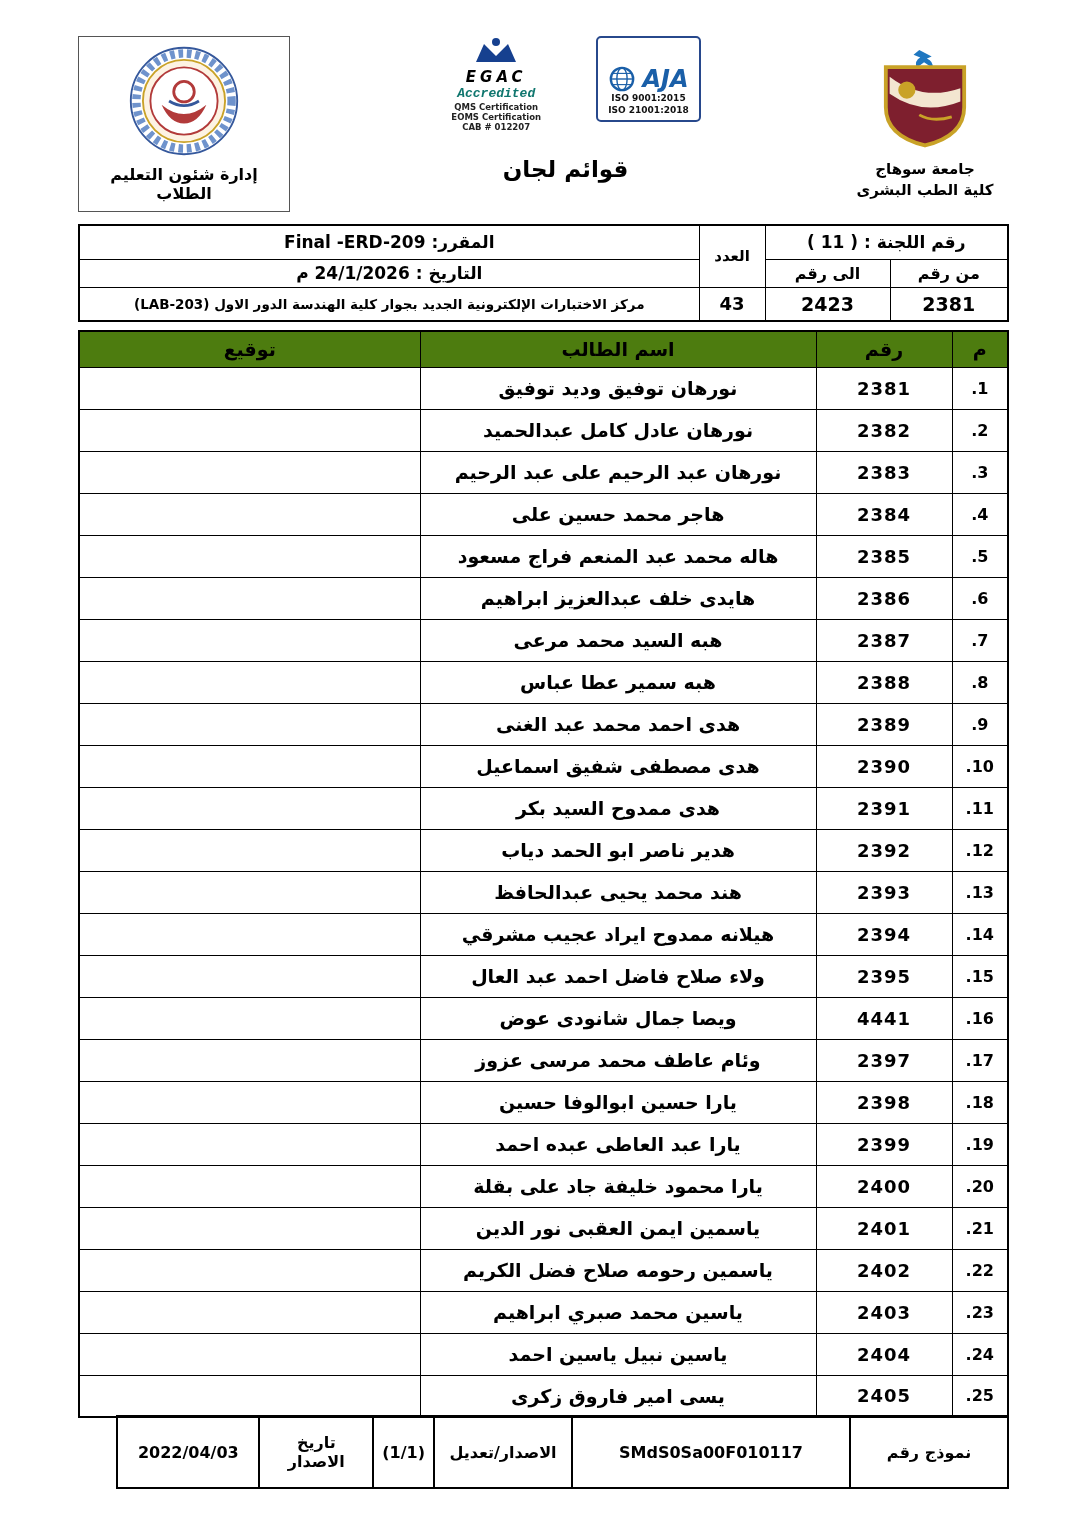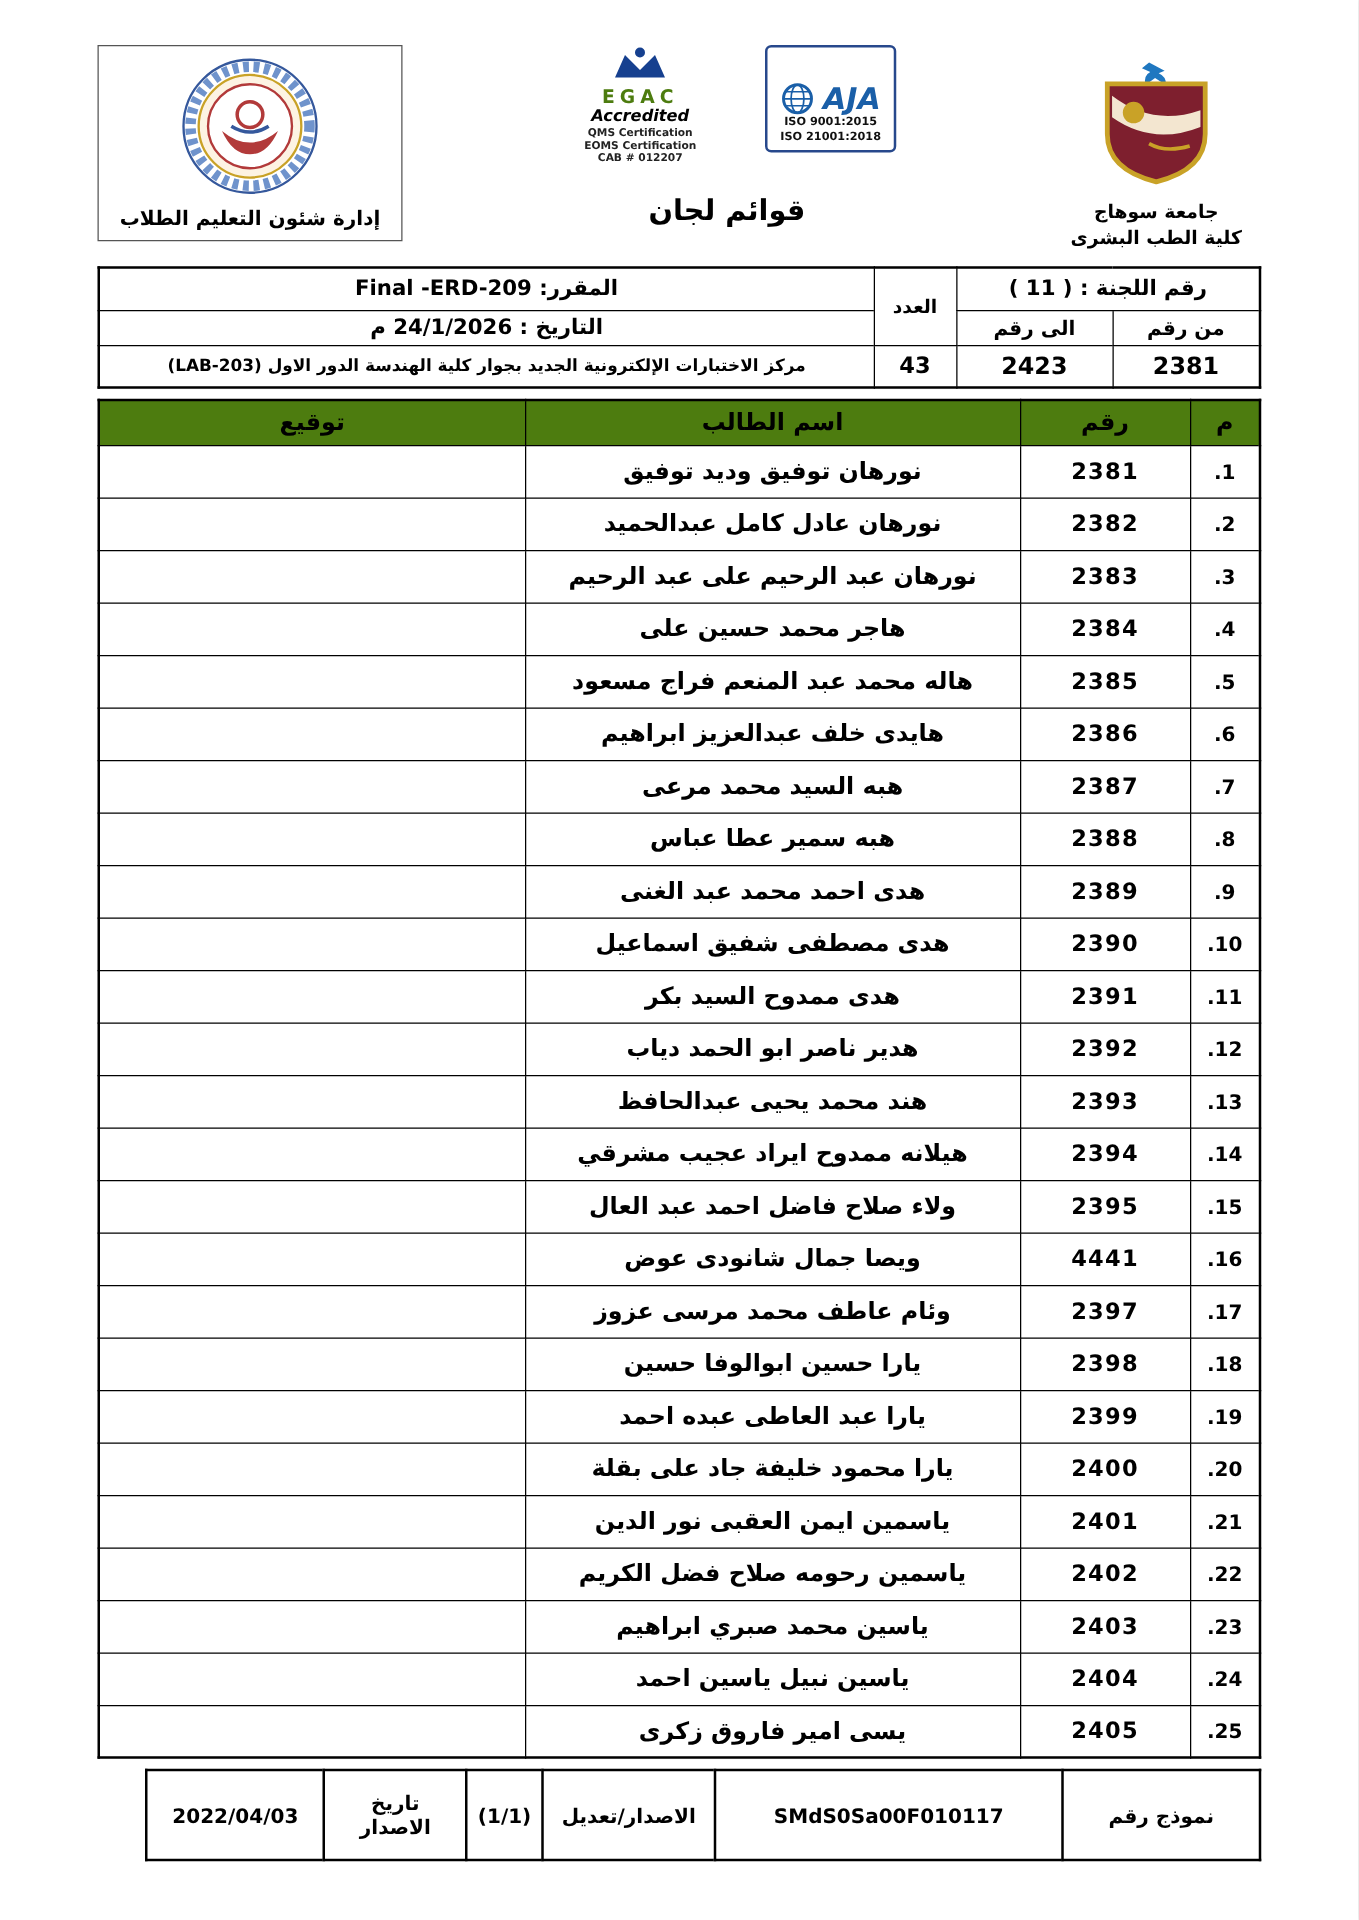--- a/index.html
+++ b/index.html
@@ -9,27 +9,27 @@
     width:1087px; height:1536px; background:#ffffff; margin:0 auto;
     position:relative; direction:rtl; padding:36px 78px 0;
     box-shadow:0 0 6px rgba(0,0,0,.25);
   }
 
   
   .header { display:flex; align-items:flex-start; }
   .uni-box { width:168px; text-align:center; padding-top:12px; }
   .uni-name, .fac-name { font-size:15px; font-weight:bold; line-height:1.4; }
   .center-box { flex:1; text-align:center; padding:0 6px; }
-  .admin-box { width:244px; border:1px solid #555; padding:8px 6px 8px; text-align:center; }
+  .admin-box { width:212px; border:1px solid #555; padding:8px 6px 8px; text-align:center; }
   .admin-caption { font-size:16px; font-weight:bold; margin-top:4px; }
 
   .certs { display:flex; direction:ltr; justify-content:center; align-items:flex-start; gap:34px; }
   .egac { width:132px; text-align:center; line-height:1.2; }
-  .egac-name { font-size:15px; font-weight:bold; color:#4d7c0f; letter-spacing:4px; }
-  .egac-accredited { font-size:13px; font-weight:bold; font-style:italic; color:#000000; }
+  .egac-name { font-size:15px; font-weight:bold; color:#000000; letter-spacing:4px;font-style:italic; }
+  .egac-accredited { font-size:13px; font-weight:bold; font-style:italic; color:#0f766e;font-family:Liberation Mono, monospace; }
   .egac-line { font-size:8.5px; font-weight:bold; color:#222; }
   .aja { border:2px solid #27488c; border-radius:5px; padding:3px 10px 4px; text-align:center; }
   .aja-top { display:flex; align-items:center; justify-content:center; gap:6px;margin-top:24px; }
   .aja-name { font-size:24px; font-weight:bold; font-style:italic; color:#1a5fa8; }
   .aja-iso { font-size:9px; font-weight:bold; color:#111; line-height:1.3; }
 
   .title1 { font-size:23px; font-weight:bold; margin-top:24px; }
   .title2 { font-size:23px; font-weight:bold; margin-top:2px; }
 
   

